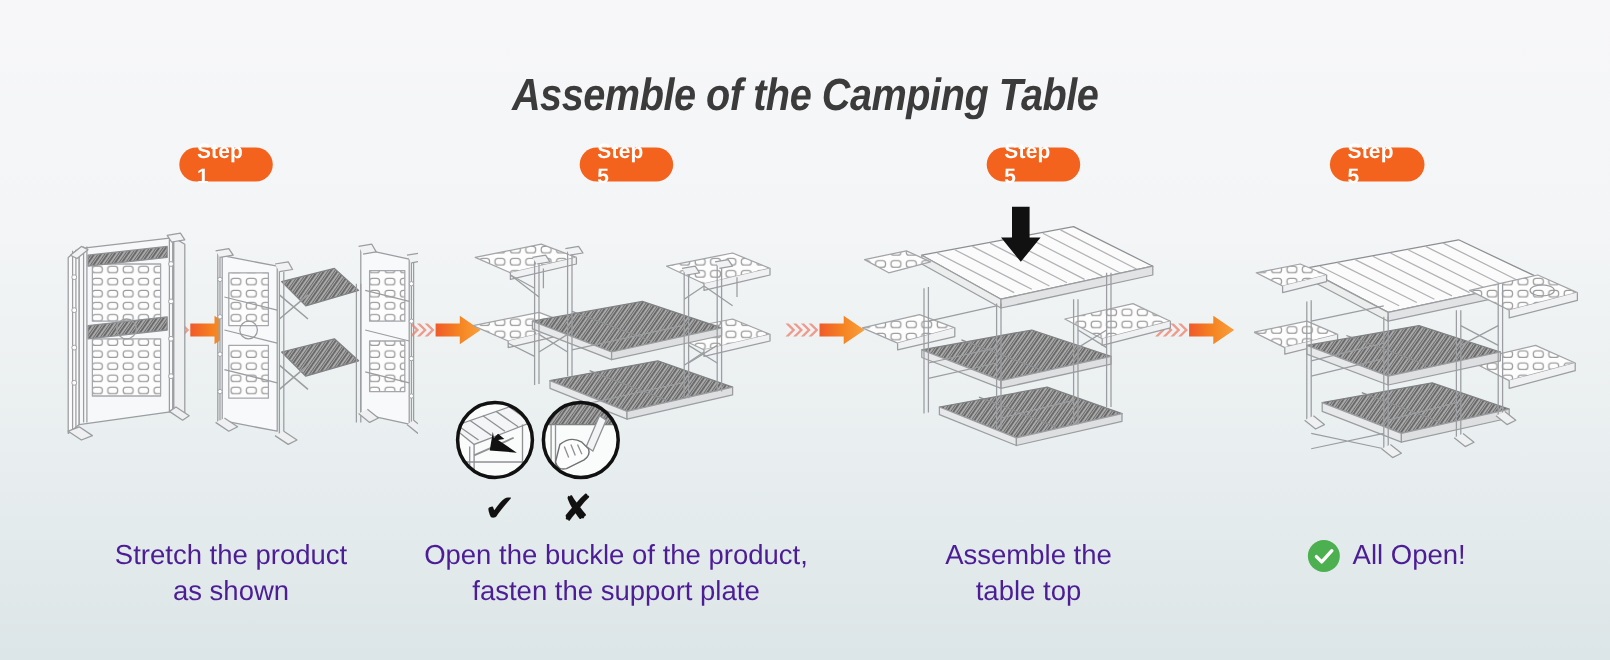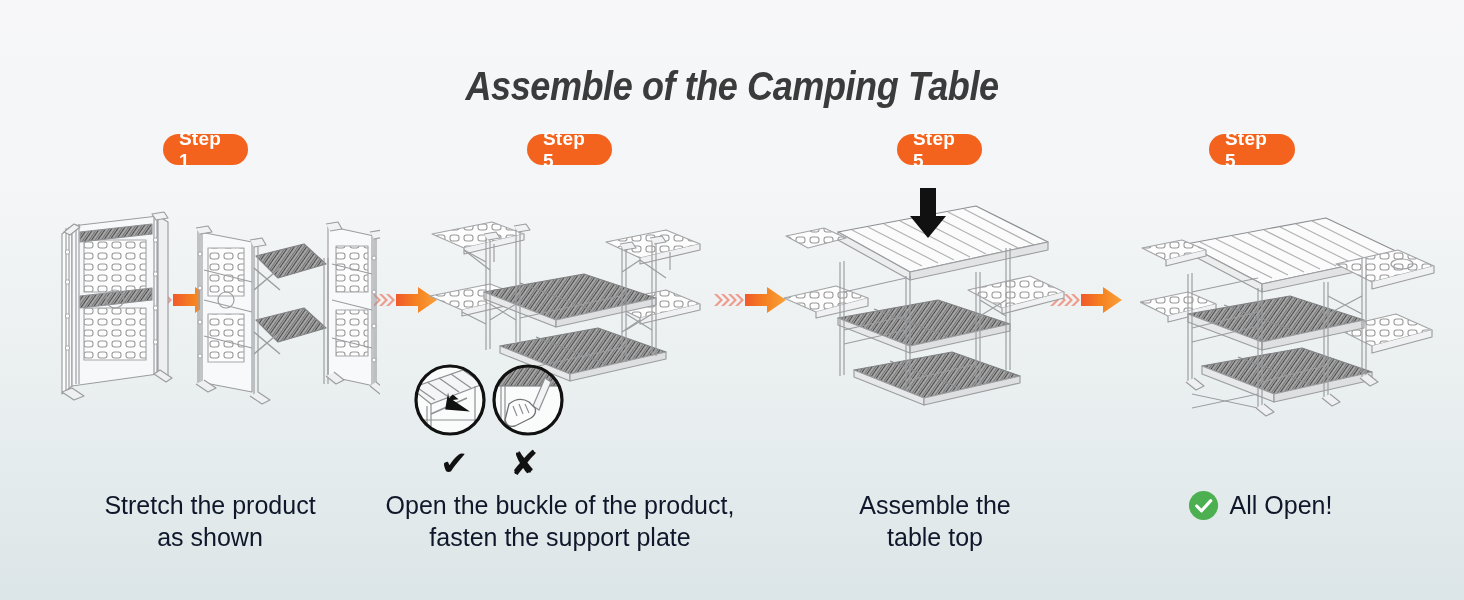--- a/index.html
+++ b/index.html
@@ -36,21 +36,21 @@
   }
   .b1{left:163px;width:85px;}
   .b2{left:527px;width:85px;}
   .b3{left:897px;width:85px;}
   .b4{left:1209px;width:86px;}
 
   
   .cap{
     position:absolute;
     text-align:center;
-    color:#0f172a;
+    color:#4c1d95;
     font-size:25px;line-height:32px;
     white-space:pre-line;
   }
   .c1{left:30px;width:360px;top:489px;}
   .c2{left:370px;width:380px;top:489px;}
   .c3{left:790px;width:290px;top:489px;}
   .c4{left:1110px;width:300px;top:489px;display:flex;align-items:center;justify-content:center;gap:11px;}
   .done-ico{width:31px;height:31px;flex:0 0 auto;}
 
   

